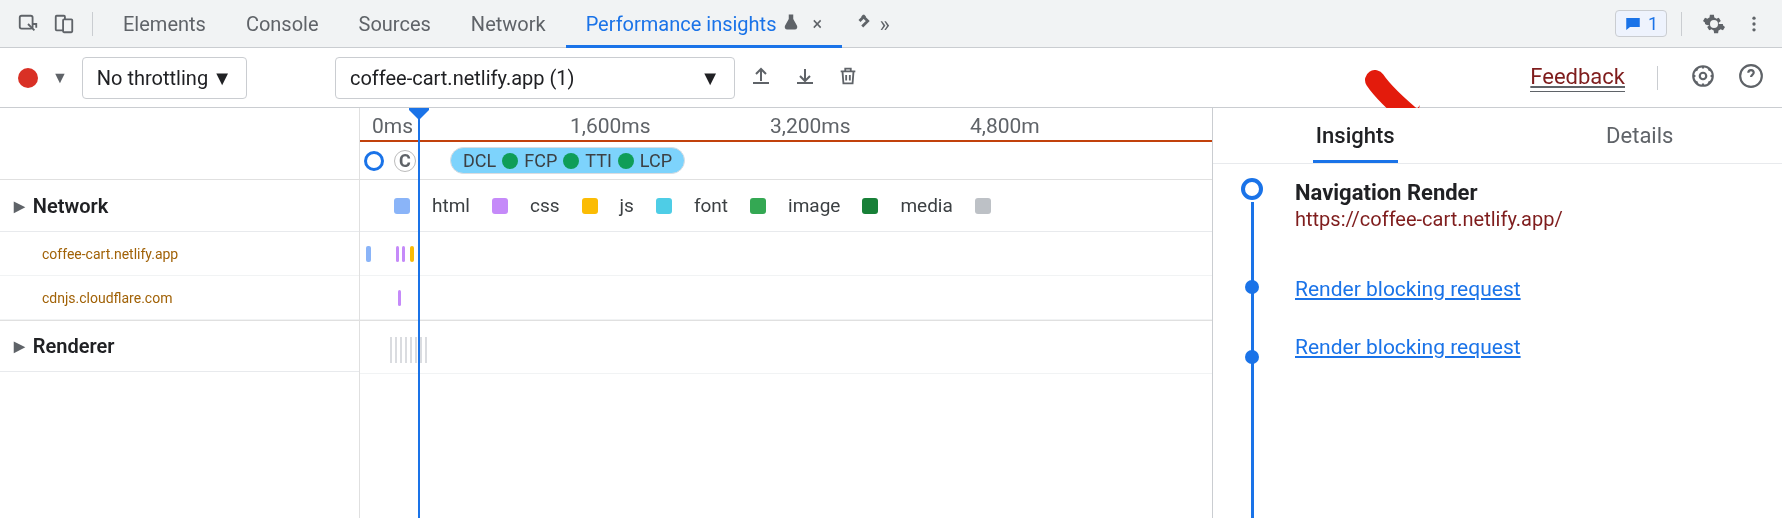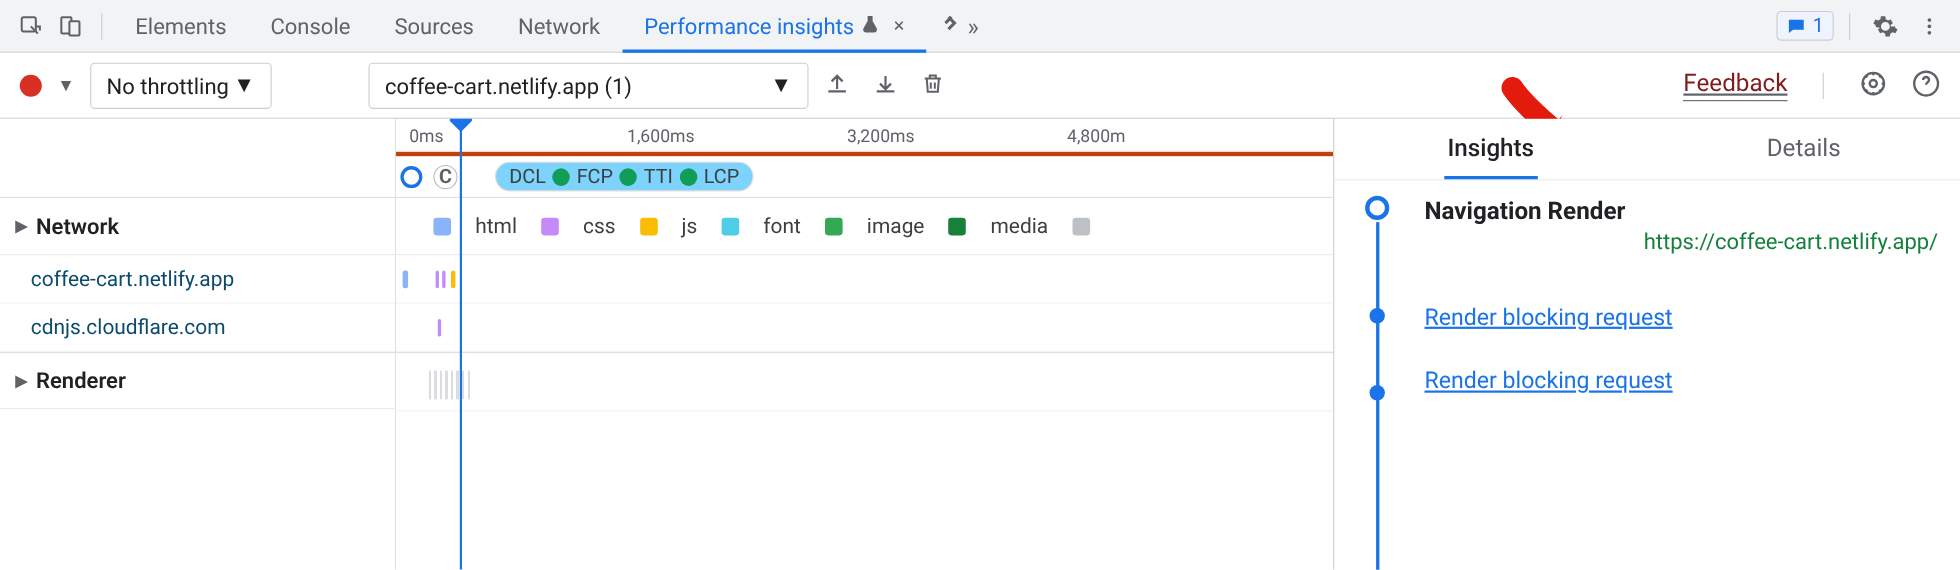--- a/index.html
+++ b/index.html
@@ -106,28 +106,28 @@
   display:flex; align-items:center;
   height:52px; padding:0 14px;
   font-size:20px; font-weight:600;
   color:#202124; cursor:pointer;
   border-bottom:1px solid #e8eaed;
   gap:8px;
 }
 .section-header .tri { font-size:14px; color:#5f6368; }
 .net-row {
   height:44px; display:flex; align-items:center;
-  padding-left:28px;
-  font-size:19px; color:#0c4a6e;
+  padding-left:42px;
+  font-size:14px; color:#a16207;
   border-bottom:1px solid #f1f3f4;
 }
 .ruler {
-  height:34px; border-bottom:4px solid #c2410c;
+  height:34px; border-bottom:2px solid #c2410c;
   position:relative;
-  font-size:16px; color:#5f6368;
+  font-size:21px; color:#5f6368;
   background:#fff;
 }
 .ruler .tick { position:absolute; top:6px; }
 .markers-row {
   height:38px; display:flex; align-items:center;
   padding-left:50px; gap:18px;
   border-bottom:1px solid #e0e0e0;
   font-size:18px; color:#3c4043;
 }
 .markers-row .pill {
@@ -185,21 +185,21 @@
 }
 .ev-line {
   position:absolute; left:38px; top:38px; bottom:-200px; width:3px;
   background:#1a73e8;
 }
 .ev-dot {
   position:absolute; left:32px; width:14px; height:14px;
   border-radius:50%; background:#1a73e8;
 }
 .nav-title { margin-left:60px; font-size:22px; font-weight:700; color:#202124; }
-.nav-url { margin-left:60px; font-size:20px; color:#15803d; margin-top:2px;text-align:right; }
+.nav-url { margin-left:60px; font-size:20px; color:#7f1d1d; margin-top:2px; }
 .insight-link {
   margin-left:60px; color:#1a73e8; font-size:21px;
   text-decoration: underline;
   margin-top:34px; cursor:pointer;
   display:block;
 }
 .arrow-annotation {
   position:absolute; top:70px; left:1360px;
   width:90px; height:80px;
   pointer-events:none;

